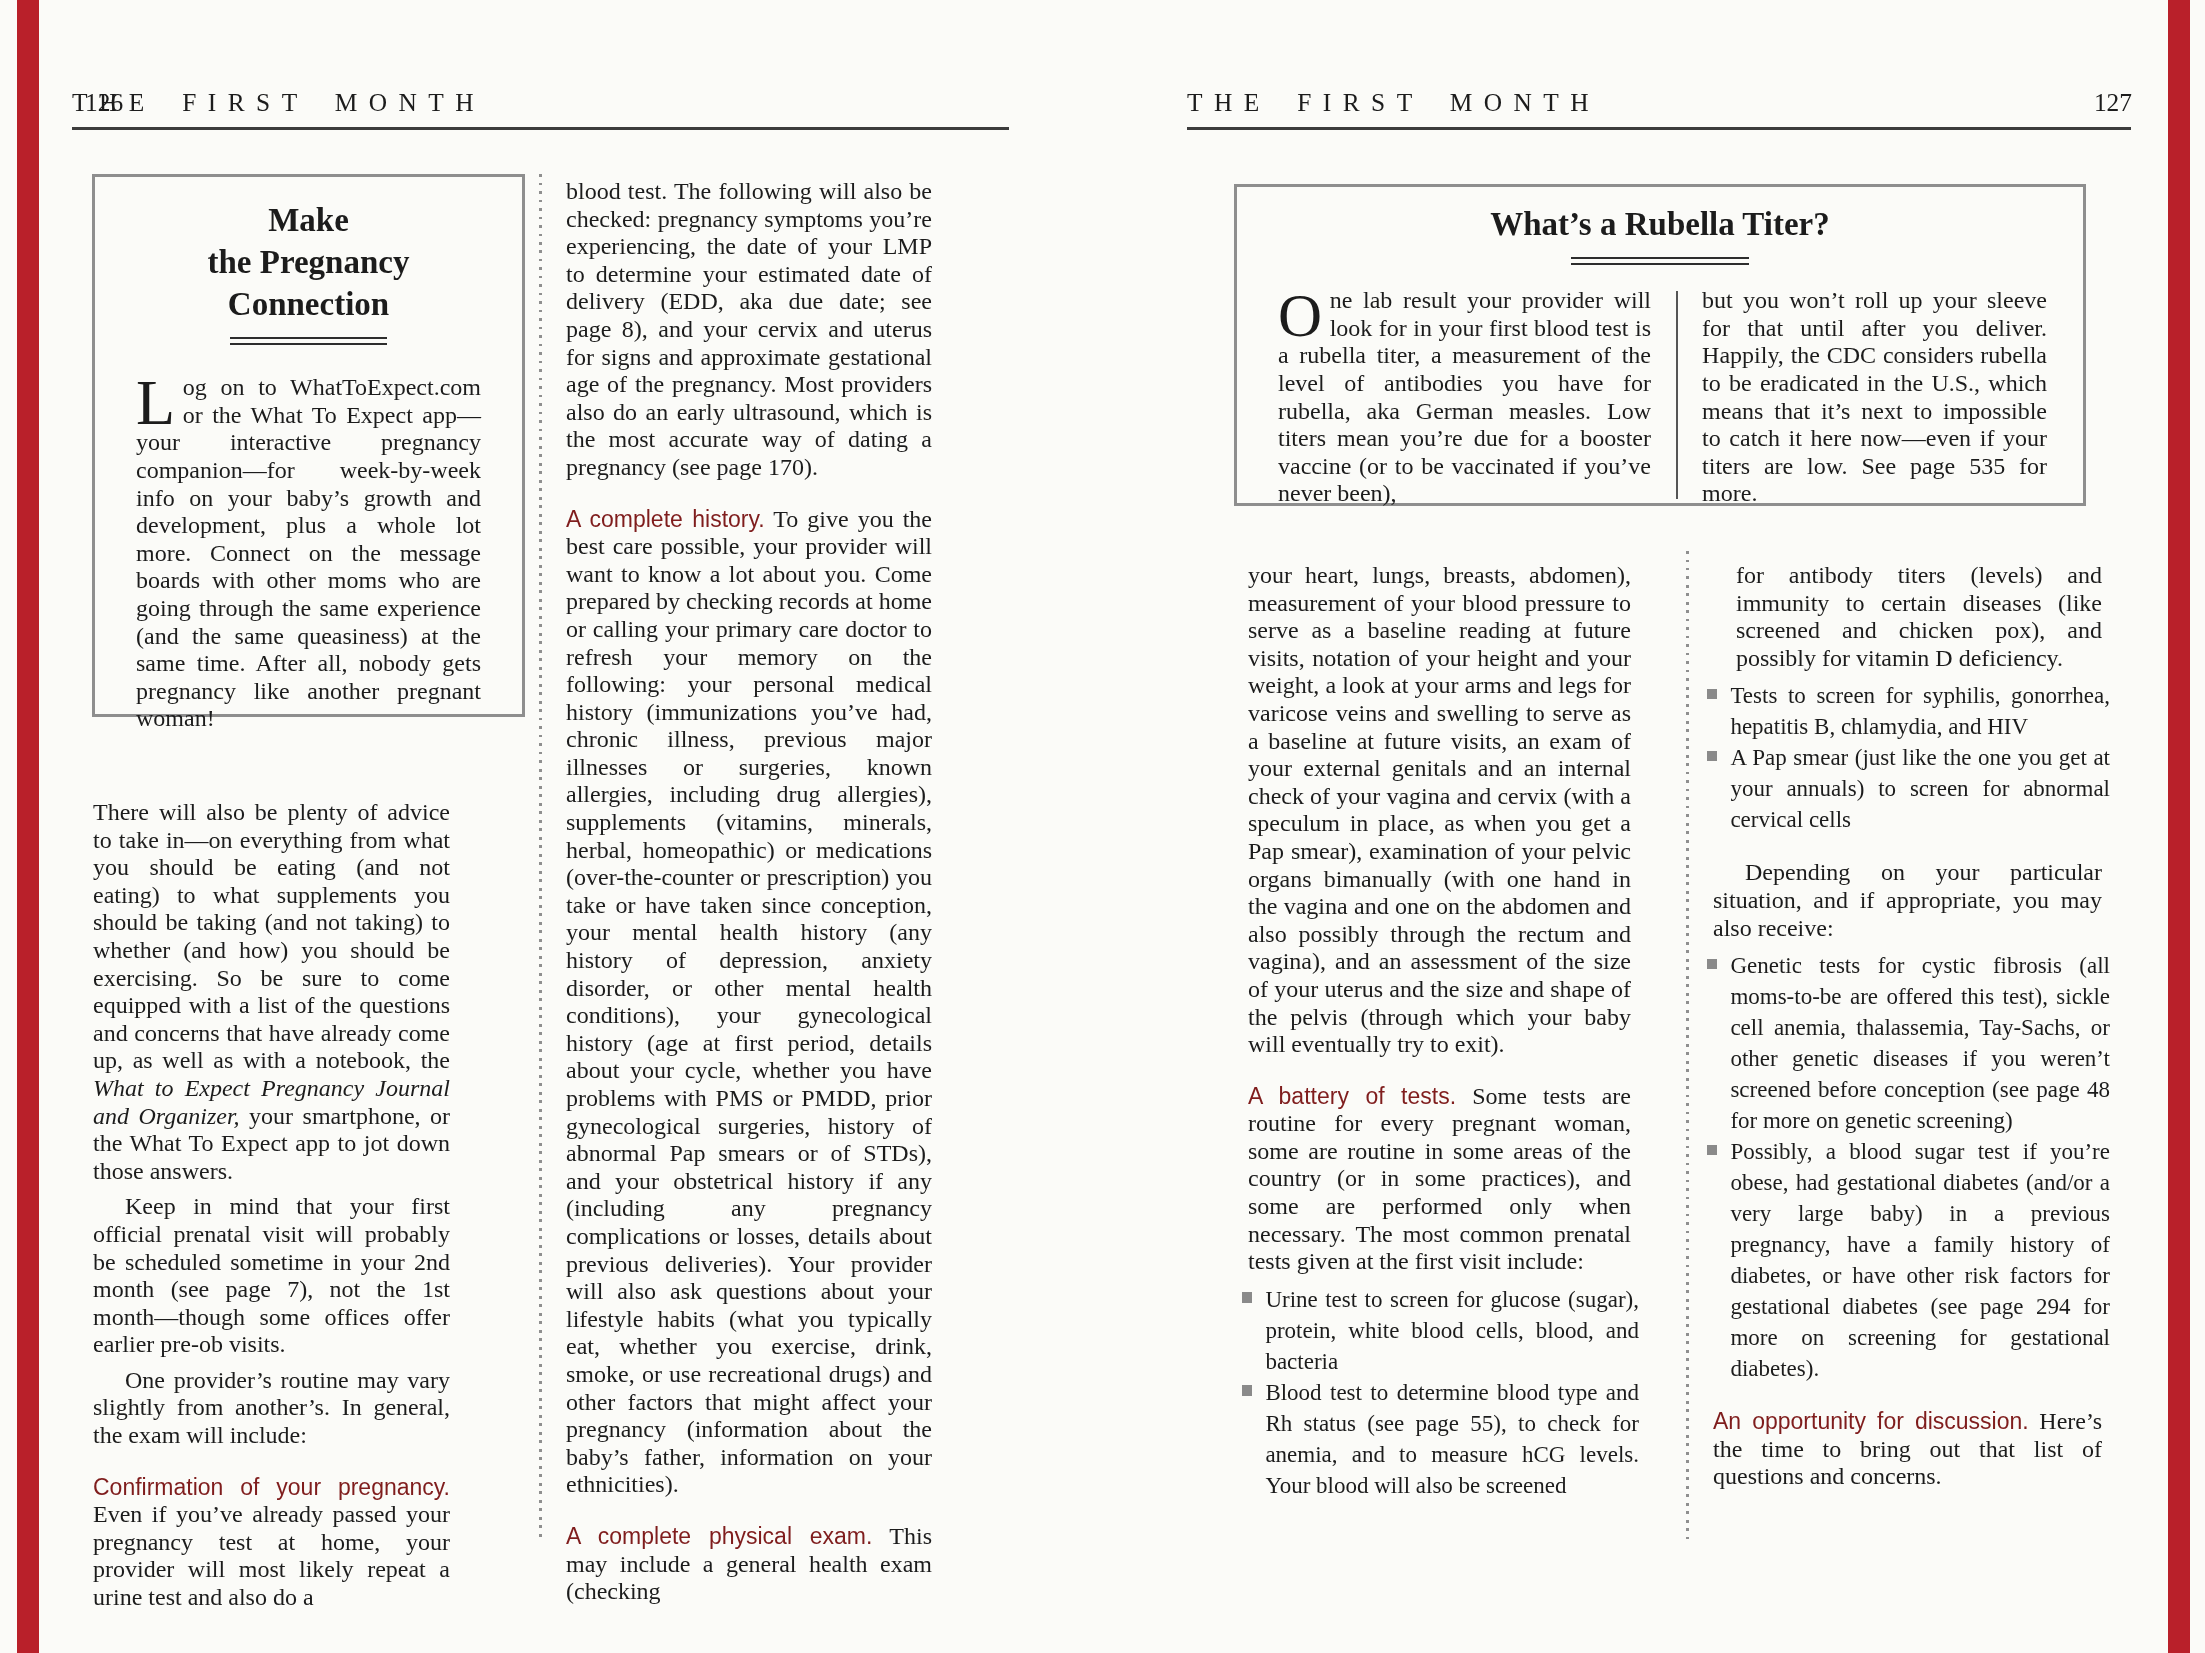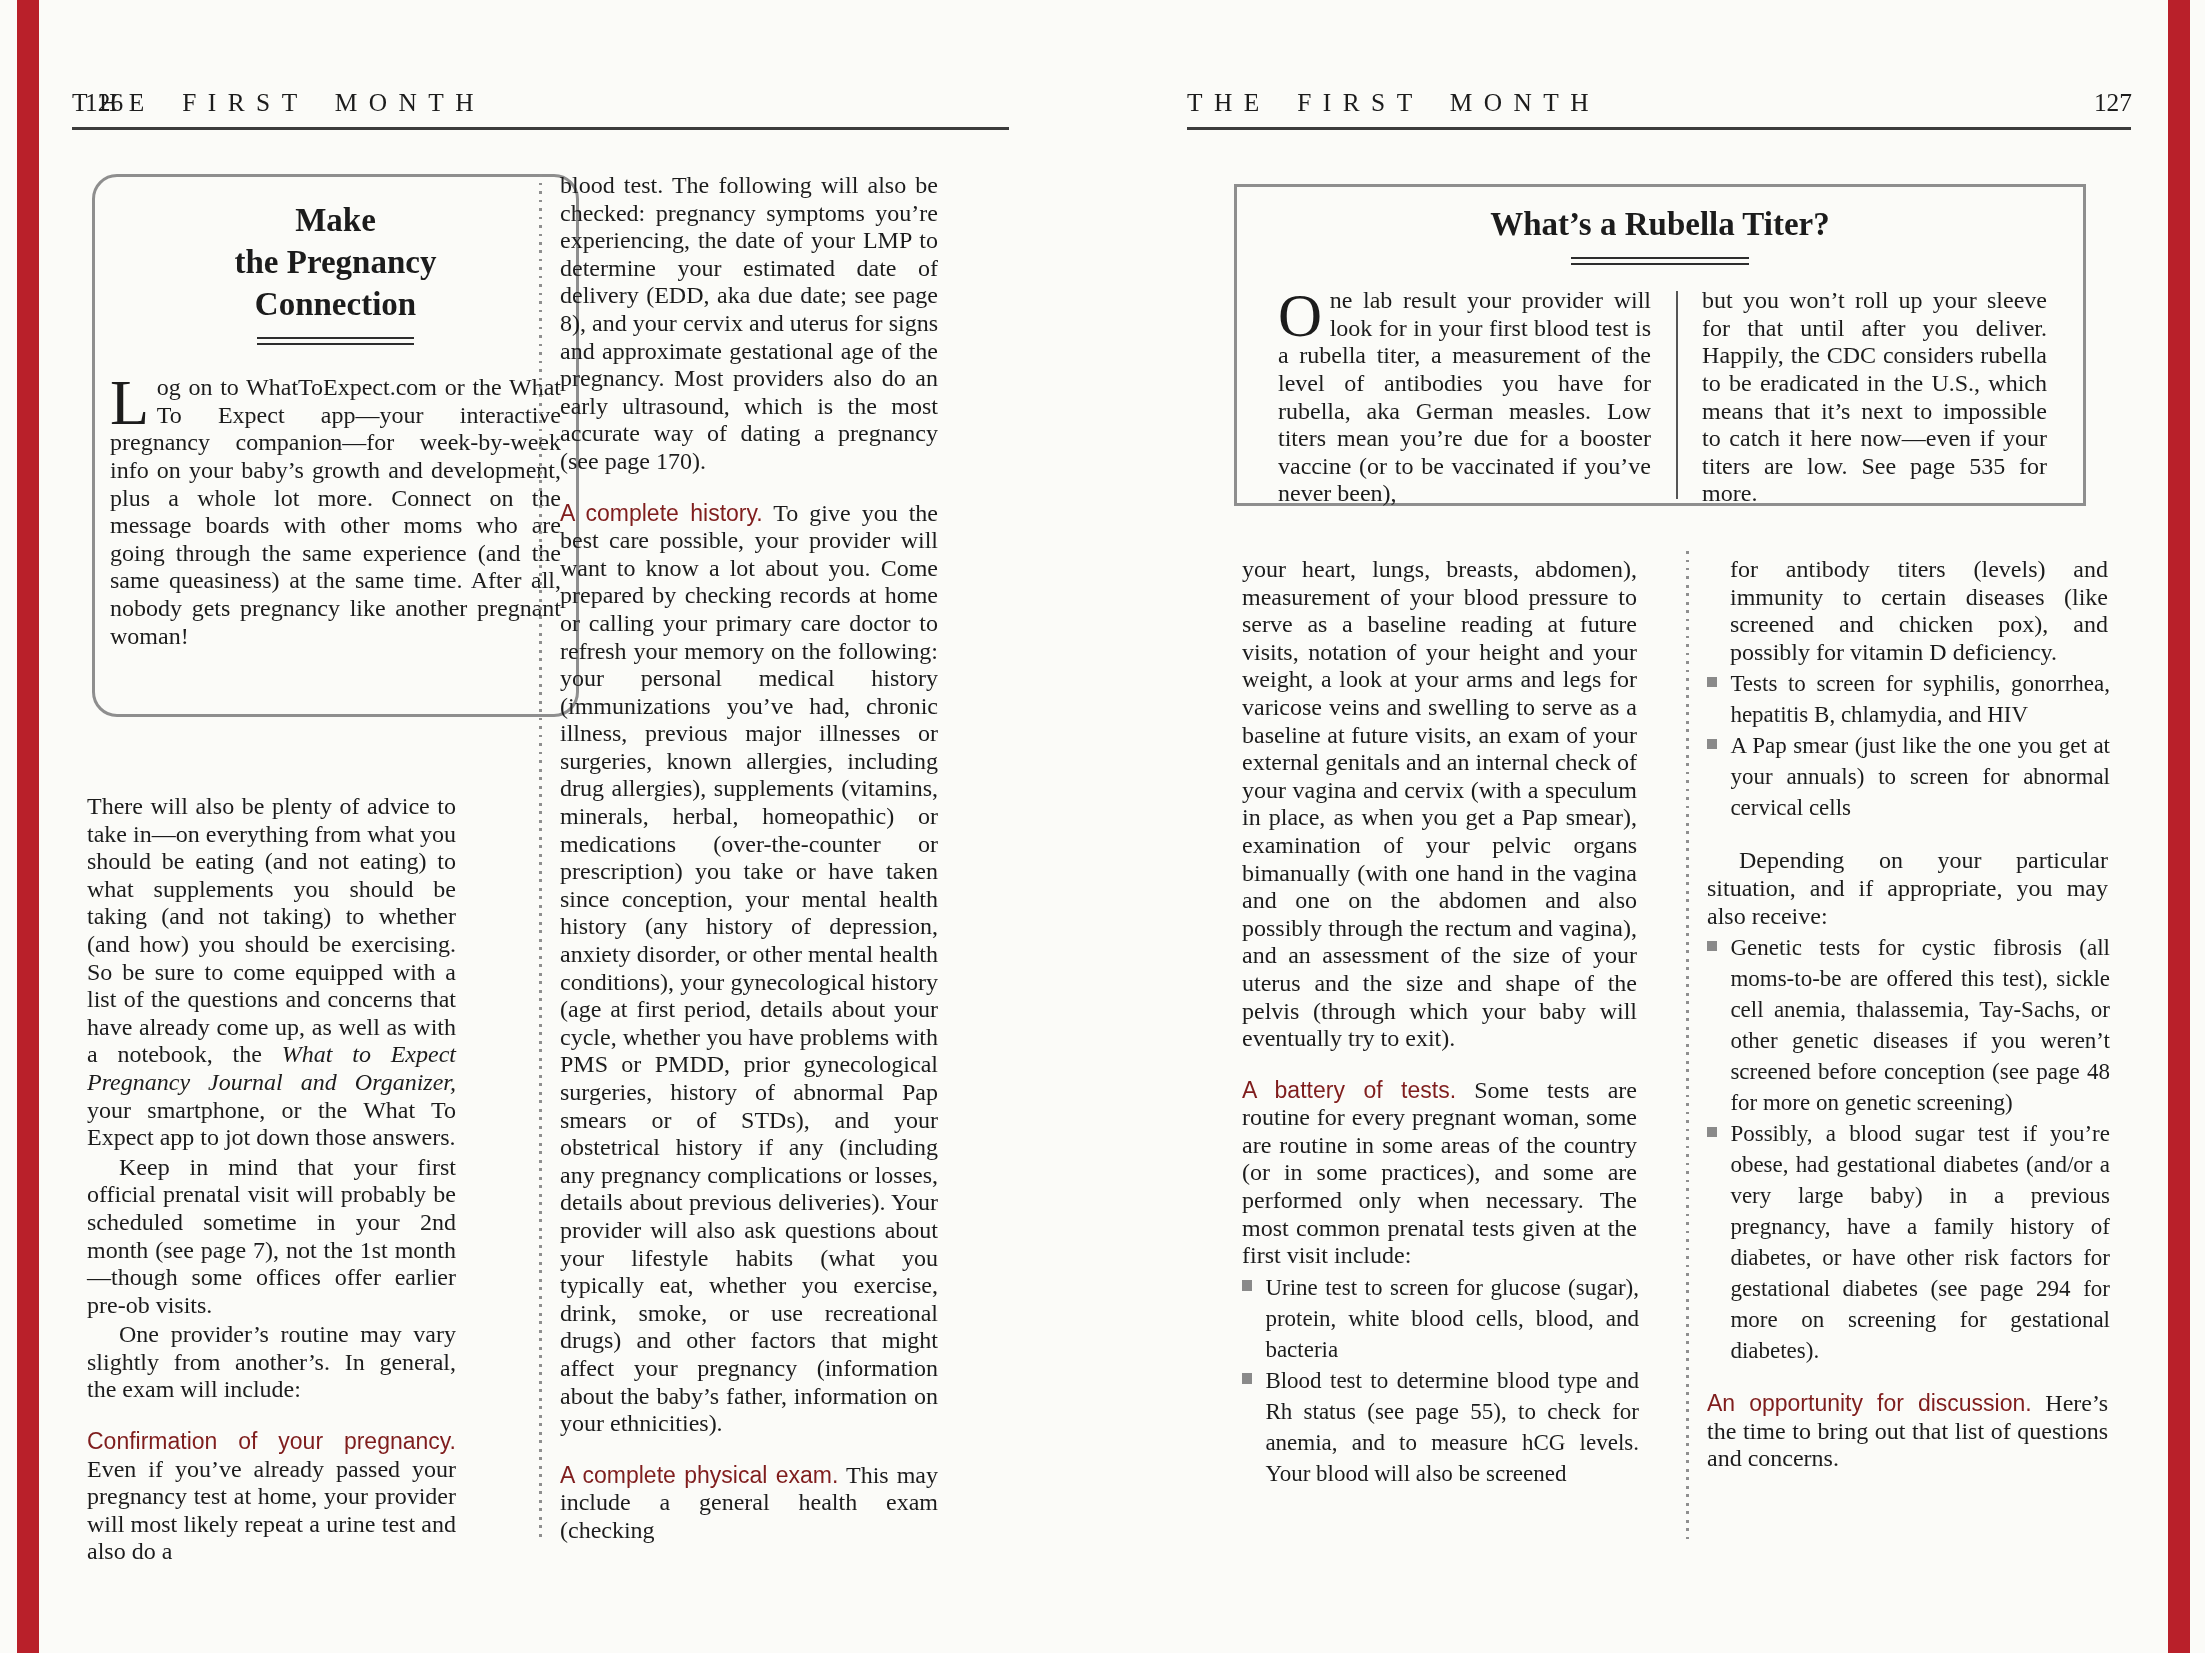--- a/index.html
+++ b/index.html
@@ -16,21 +16,21 @@
   .edge-bar{position:absolute;top:0;bottom:0;width:22px;}
   .edge-bar.left{left:17px;}
   .edge-bar.right{left:2168px;}
 
   
   .running-head{position:absolute;top:88px;height:37px;font-size:25.4px;}
   .head-title{letter-spacing:0.45em;word-spacing:0.35em;text-align:left;}
   .head-rule{position:absolute;top:127px;height:2.5px;background:#3c3c3c;}
 
   
-  .para{margin:2px;font-size:24px;line-height:27.6px;text-align:justify;}
+  .para{margin:8px;font-size:24px;line-height:27.6px;text-align:justify;}
   .indent{text-indent:32px;}
   .lead{font-family:"Liberation Sans", sans-serif;font-weight:normal;font-size:23px;color:#7f1d1d;}
   .ital{font-style:italic;}
   .gap22{margin-top:18.7px;}
   .gap28{margin-top:24px;}
 
   
   .boxed{position:absolute;border:3.4px solid #8e8e8e;background:#fbfbf8;box-sizing:border-box;}
   .box-title{text-align:center;font-weight:bold;font-size:33px;line-height:42px;margin:0;}
   .double-rule{height:4.2px;border-top:2.5px solid #2d2d2d;border-bottom:2.5px solid #2d2d2d;margin:12px auto 0;}
@@ -62,21 +62,21 @@
 
   <div class="edge-bar left" style="background:#b9202a"></div>
   <div class="edge-bar right" style="background:#b9202a"></div>
 
   <div>
 
     <div class="running-head" style="left:85px;width:102px;text-align:left;">126</div>
     <div class="running-head head-title" style="left:72px;width:937px;">THE FIRST MONTH</div>
     <div class="head-rule" style="left:72px;width:937px;"></div>
 
-    <div class="boxed" style="left:92px;top:174px;width:487px;height:543px;padding:22px 15px;border-radius:25px;">
+    <div class="boxed" style="left:92px;top:174px;width:433px;height:543px;padding:22px 41px;">
       <p class="box-title">
         <span>Make</span><br>
         <span>the Pregnancy</span><br>
         <span>Connection</span>
       </p>
       <div class="double-rule" style="width:157px;"></div>
       <p class="box-body" style="margin:29px 0 0 0;">
         <span class="dropcap">L</span><span>og on to WhatToExpect.com or the What To Expect app—your interactive pregnancy companion—for week-by-week info on your baby’s growth and development, plus a whole lot more. Connect on the message boards with other moms who are going through the same experience (and the same queasiness) at the same time. After all, nobody gets pregnancy like another pregnant woman!</span>
       </p>
     </div>

